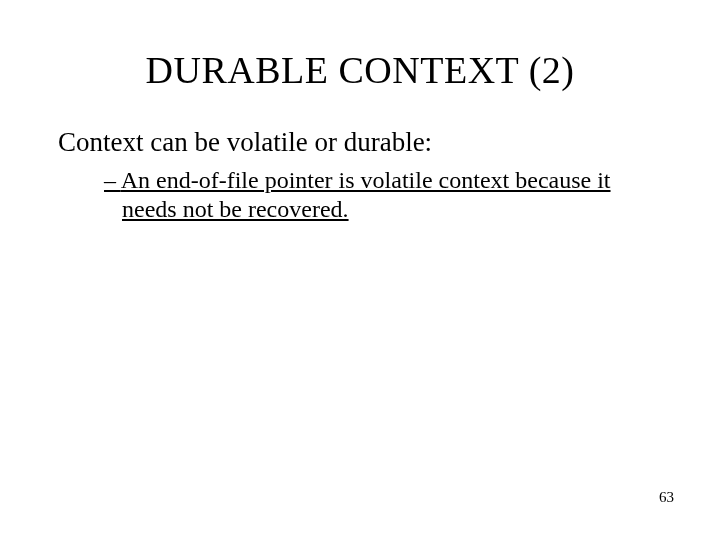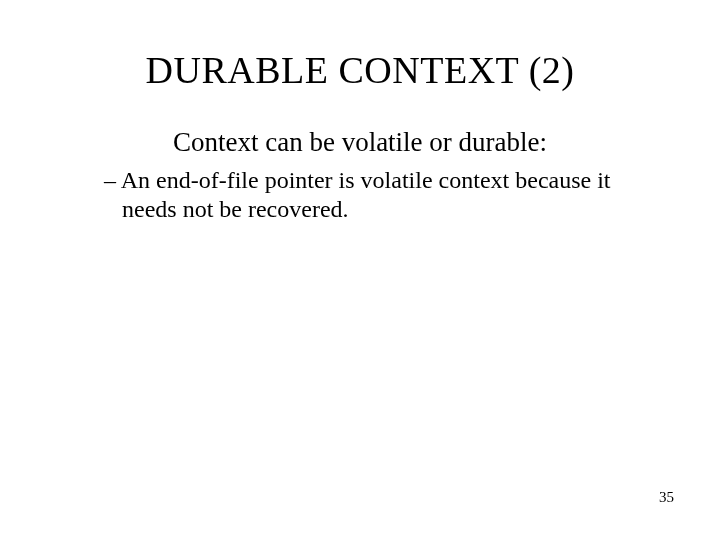--- a/index.html
+++ b/index.html
@@ -23,28 +23,28 @@
   .title {
     font-size: 38px;
     font-weight: 400;
     text-align: center;
     margin: 12px 0 34px 0;
     letter-spacing: 0.5px;
   }
   .intro {
     font-size: 27px;
     font-weight: 400;
-    margin: 0 0 6px 0;
+    margin: 0 0 6px 8px;
     line-height: 1.25;
-    text-align: center;
   }
   .bullets {
     margin: 4px 0 0 0;
     padding: 0 0 0 54px;
     list-style: none;
+    text-decoration: underline;
   }
   .bullets li {
     font-size: 24px;
     line-height: 1.22;
     margin: 2px 0 2px 0;
     position: relative;
     text-indent: -18px;
     padding-left: 18px;
   }
   .bullets li::before {
@@ -63,14 +63,14 @@
 
 <div class="slide">
   <h1 class="title">DURABLE CONTEXT (2)</h1>
 
   <p class="intro">Context can be volatile or durable:</p>
 
   <ul class="bullets">
     <li>An end-of-file pointer is volatile context because it needs not be recovered.</li>
   </ul>
 
-  <div class="page-num">35</div>
+  <div class="page-num">63</div>
 </div>
 
 </body></html>

